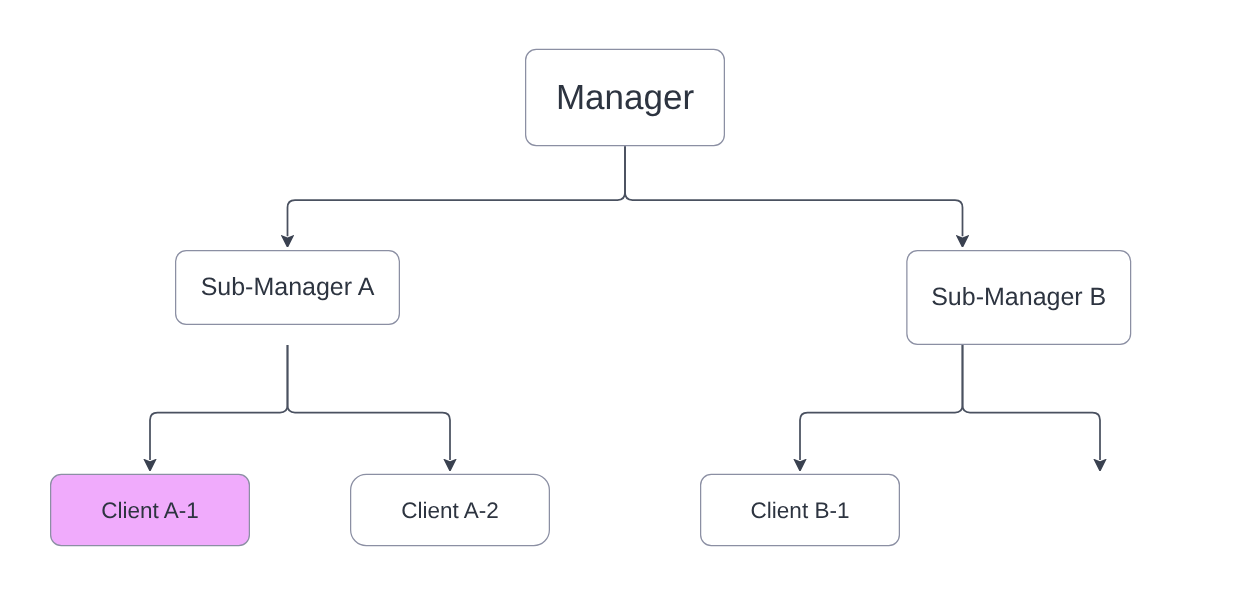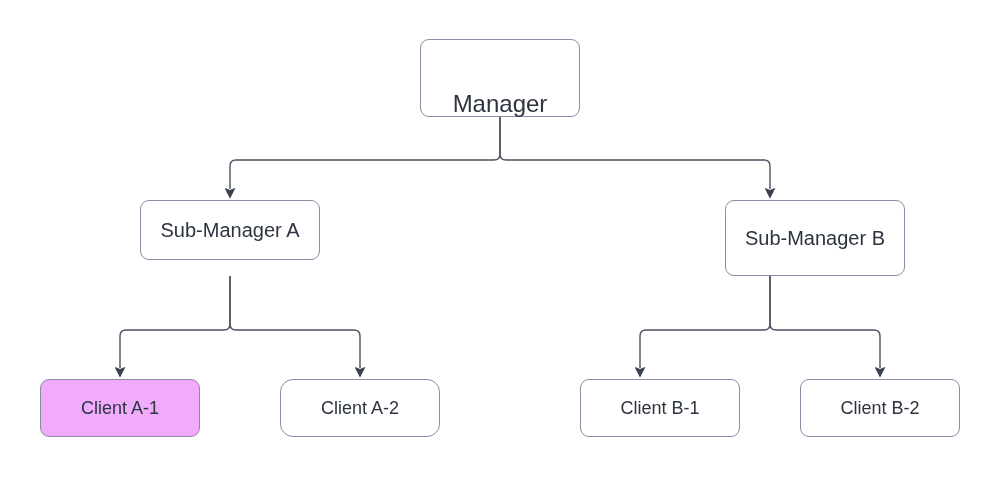--- a/index.html
+++ b/index.html
@@ -37,22 +37,21 @@
     justify-content: center;
     color: #2d3440;
     line-height: 1;
     white-space: nowrap;
   }
   .node-label {
     display: block;
     color: #2d3440;
   }
   .node-root {
-    font-size: 24px;
-    align-items: flex-end;
+    font-size: 28px;
   }
   .node-mid {
     font-size: 20px;
   }
   .node-leaf {
     font-size: 18px;
   }
 </style>
 </head>
 <body>
@@ -92,21 +91,18 @@
   </div>
 
   <div class="node node-leaf" id="node-client-a-1" style="left: 40px; top: 379px; width: 160px; height: 58px; background: #f0abfc; border-color: rgb(139, 143, 163); color: rgb(45, 52, 64);">
     <span class="node-label">Client A-1</span>
   </div>
 
   <div class="node node-leaf" id="node-client-a-2" style="left: 280px; top: 379px; width: 160px; height: 58px; background: rgb(255, 255, 255); border-color: rgb(139, 143, 163); color: rgb(45, 52, 64); border-radius: 13px;">
     <span class="node-label">Client A-2</span>
   </div>
 
-  <div class="node node-leaf" id="node-client-b-1" style="left: 560px; top: 379px; width: 160px; height: 58px; background: rgb(255, 255, 255); border-color: rgb(139, 143, 163); color: rgb(45, 52, 64); margin-left: 20px;">
+  <div class="node node-leaf" id="node-client-b-1" style="left: 560px; top: 379px; width: 160px; height: 58px; background: rgb(255, 255, 255); border-color: rgb(139, 143, 163); color: rgb(45, 52, 64);">
     <span class="node-label">Client B-1</span>
   </div>
 
-  <div class="node node-leaf" id="node-client-b-2" style="left: 800px; top: 379px; width: 160px; height: 58px; background: rgb(255, 255, 255); border-color: rgb(139, 143, 163); color: rgb(45, 52, 64);">
-    <span class="node-label">Client B-2</span>
-  </div>
 
 </div>
 
 </body></html>

